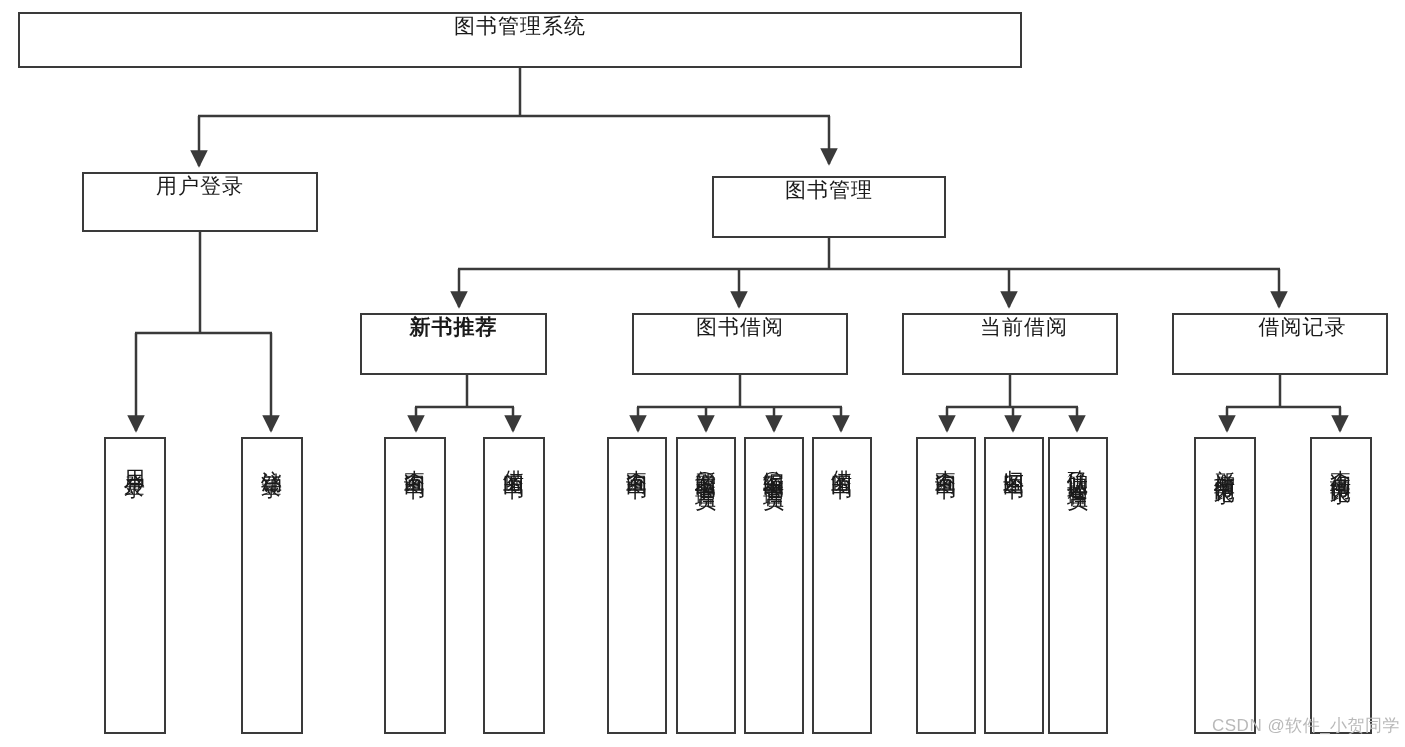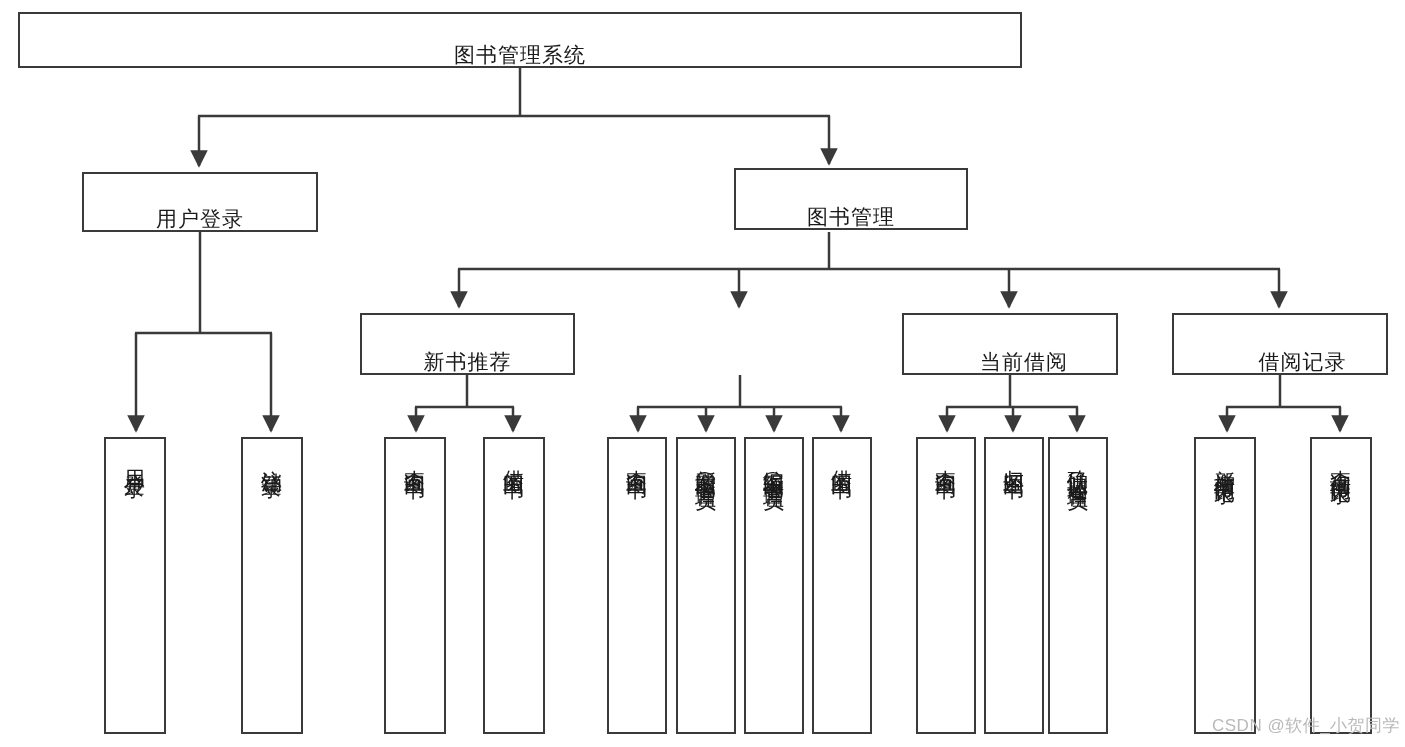--- a/index.html
+++ b/index.html
@@ -23,21 +23,21 @@
     top: 0;
     width: 1405px;
     height: 747px;
   }
   .node-box {
     position: absolute;
     box-sizing: border-box;
     background: #ffffff;
     border: 2px solid #3a3a3a;
     display: flex;
-    align-items: flex-end;
+    align-items: flex-start;
     justify-content: center;
     color: #1a1a1a;
   }
   .node-label {
     font-size: 21px;
     line-height: 1.1;
     white-space: nowrap;
     letter-spacing: 1px;
   }
   .node-box.vertical {
@@ -116,26 +116,29 @@
     </g>
   </svg>
 
   <div class="node-box" style="left:18px; top:12px; width:1004px; height:56px;">
     <span class="node-label">图书管理系统</span>
   </div>
 
   <div class="node-box" style="left:82px; top:172px; width:236px; height:60px;">
     <span class="node-label">用户登录</span>
   </div>
-  <div class="node-box" style="left:712px; top:168px; width:234px; height:62px;margin-left:22px;">
+  <div class="node-box" style="left:712px; top:176px; width:234px; height:62px;">
     <span class="node-label">图书管理</span>
   </div>
 
-  <div class="node-box" style="left:360px; top:313px; width:215px; height:62px;">
+  <div class="node-box" style="left:360px; top:313px; width:187px; height:62px;font-weight:bold;">
     <span class="node-label">新书推荐</span>
+  </div>
+  <div class="node-box" style="left:632px; top:313px; width:216px; height:62px;">
+    <span class="node-label">图书借阅</span>
   </div>
   <div class="node-box" style="left:902px; top:313px; width:216px; height:62px;padding-left:28px;">
     <span class="node-label">当前借阅</span>
   </div>
   <div class="node-box" style="left:1172px; top:313px; width:216px; height:62px;padding-left:45px;">
     <span class="node-label">借阅记录</span>
   </div>
 
   <div class="node-box vertical" style="left:104px; top:437px; width:62px; height:297px;">
     <span class="node-label">用户登录</span>

